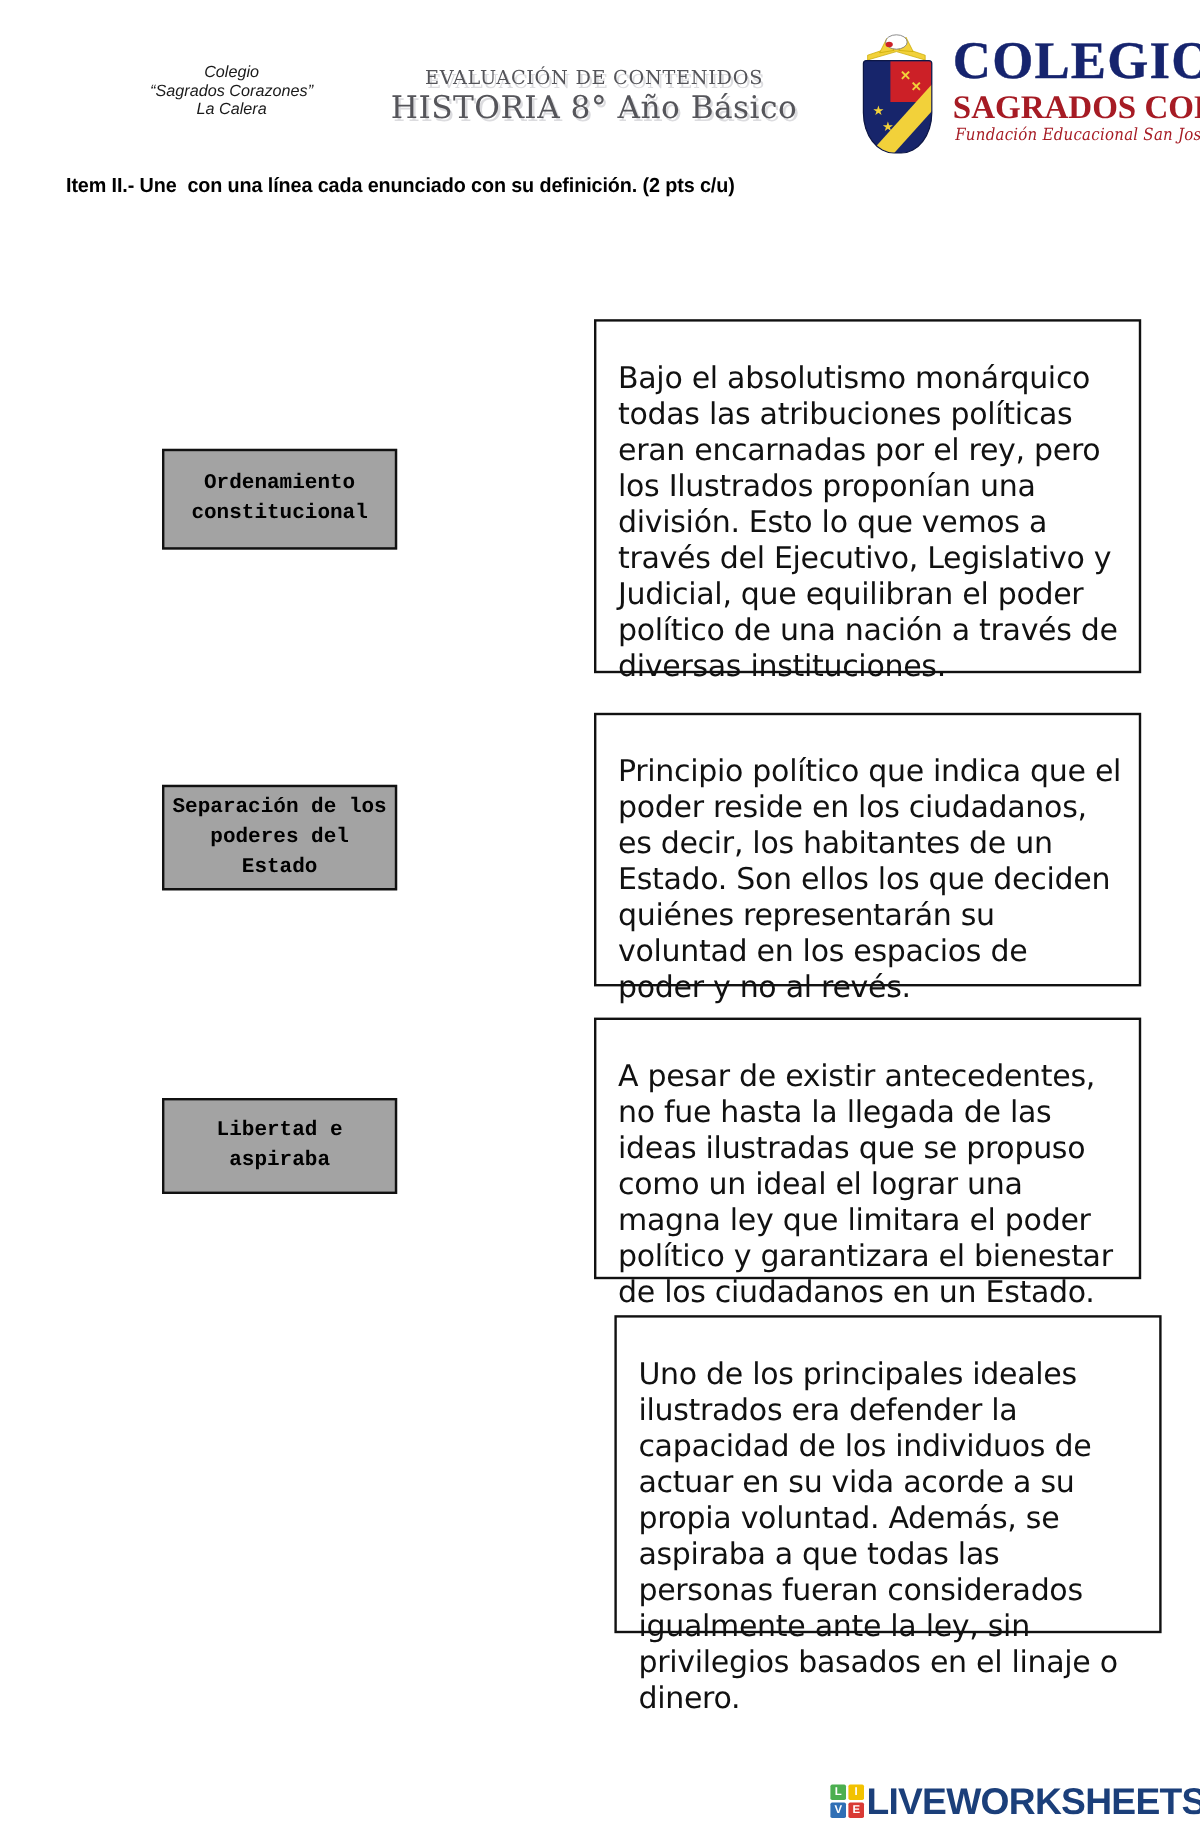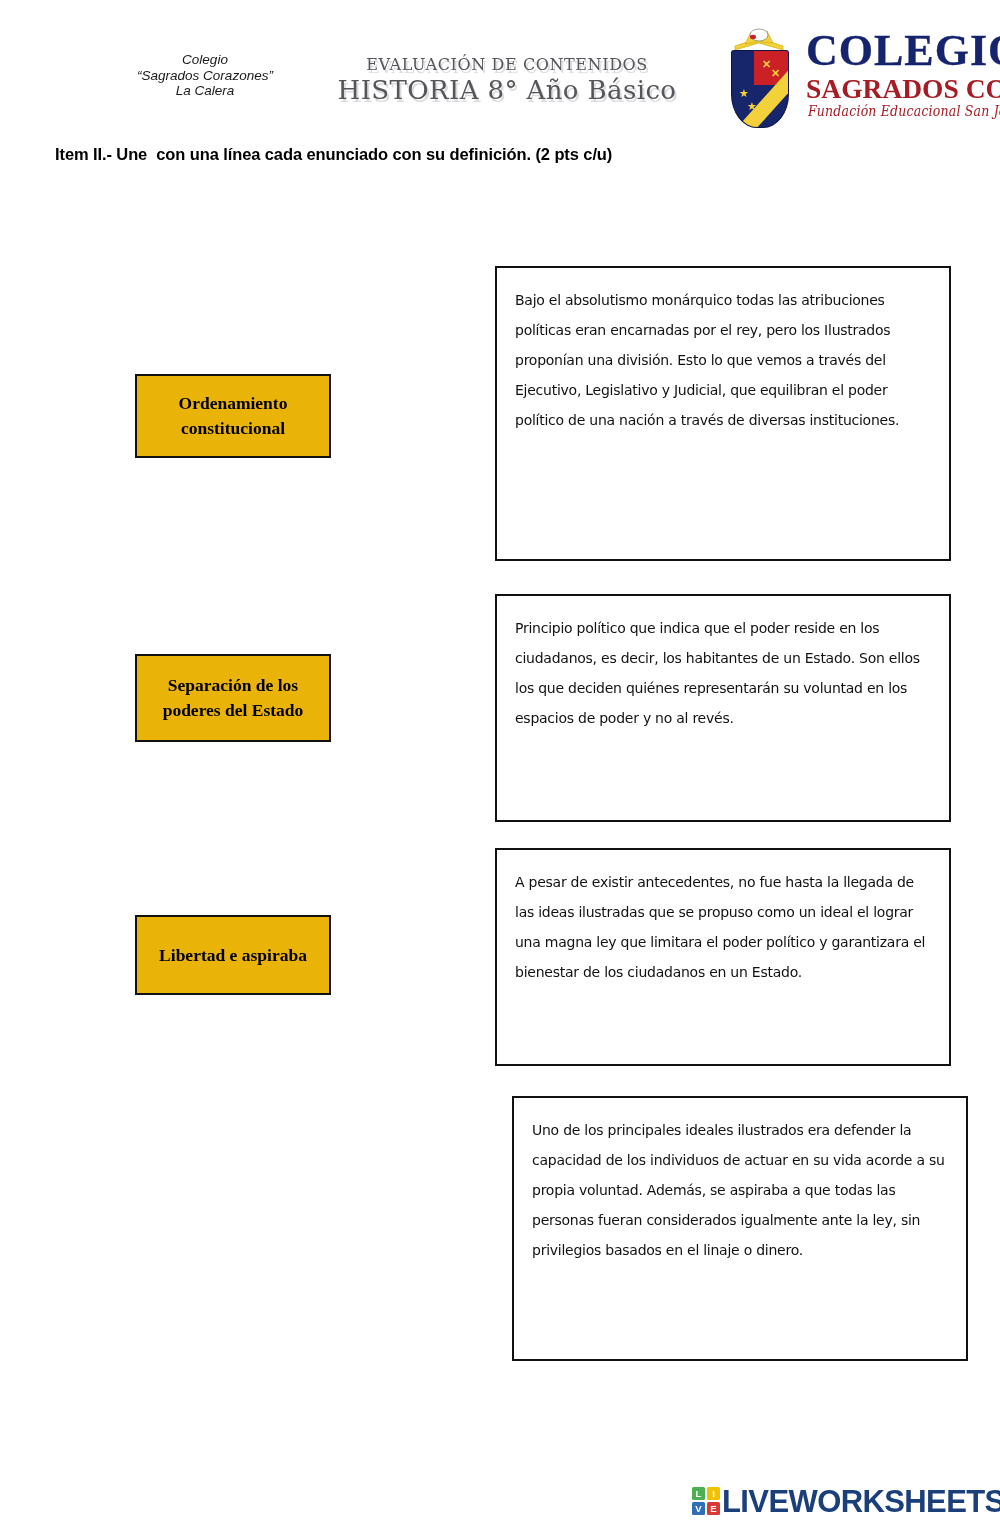--- a/index.html
+++ b/index.html
@@ -16,21 +16,20 @@
     color: #000000;
     overflow: hidden;
   }
 
   
   .header {
     position: absolute;
     left: 0; top: 0;
     width: 853px;
     height: 140px;
-    margin-left: 12px;
   }
   .school-block {
     position: absolute;
     left: 78px;
     top: 52px;
     width: 230px;
     text-align: center;
     font-family: "Liberation Sans", sans-serif;
     font-style: italic;
     font-size: 13.5px;
@@ -187,43 +186,43 @@
     left: 0;
     top: 0;
     width: 1000px;
     height: 1528px;
   }
 
   .term-box {
     position: absolute;
     box-sizing: border-box;
     border: 2px solid #111111;
-    background: #eab308;
+    background: #a3a3a3;
     display: flex;
     align-items: center;
     justify-content: center;
     text-align: center;
-    font-family: Liberation Serif, serif;
+    font-family: Liberation Mono, monospace;
     font-weight: bold;
     font-size: 17.5px;
     line-height: 25px;
     color: #000000;
     padding: 2px 6px;
   }
 
   .def-box {
     position: absolute;
     box-sizing: border-box;
     border: 2px solid #111111;
     background: #ffffff;
     font-family: "DejaVu Sans", sans-serif;
-    font-size: 14px;
+    font-size: 25px;
     line-height: 30px;
     color: #111111;
-    padding: 17px 14px 14px 18px;
+    padding: 32px 14px 14px 18px;
     letter-spacing: -0.25px;
   }
 
   
   #term-1 { left: 135px; top: 374px;  width: 196px; height: 84px; }
   #term-2 { left: 135px; top: 654px;  width: 196px; height: 88px; }
   #term-3 { left: 135px; top: 915px;  width: 196px; height: 80px; }
   #term-4 { left: 135px; top: 1192px; width: 196px; height: 80px; }
 
   #def-1 { left: 495px; top: 266px;  width: 456px; height: 295px; }

